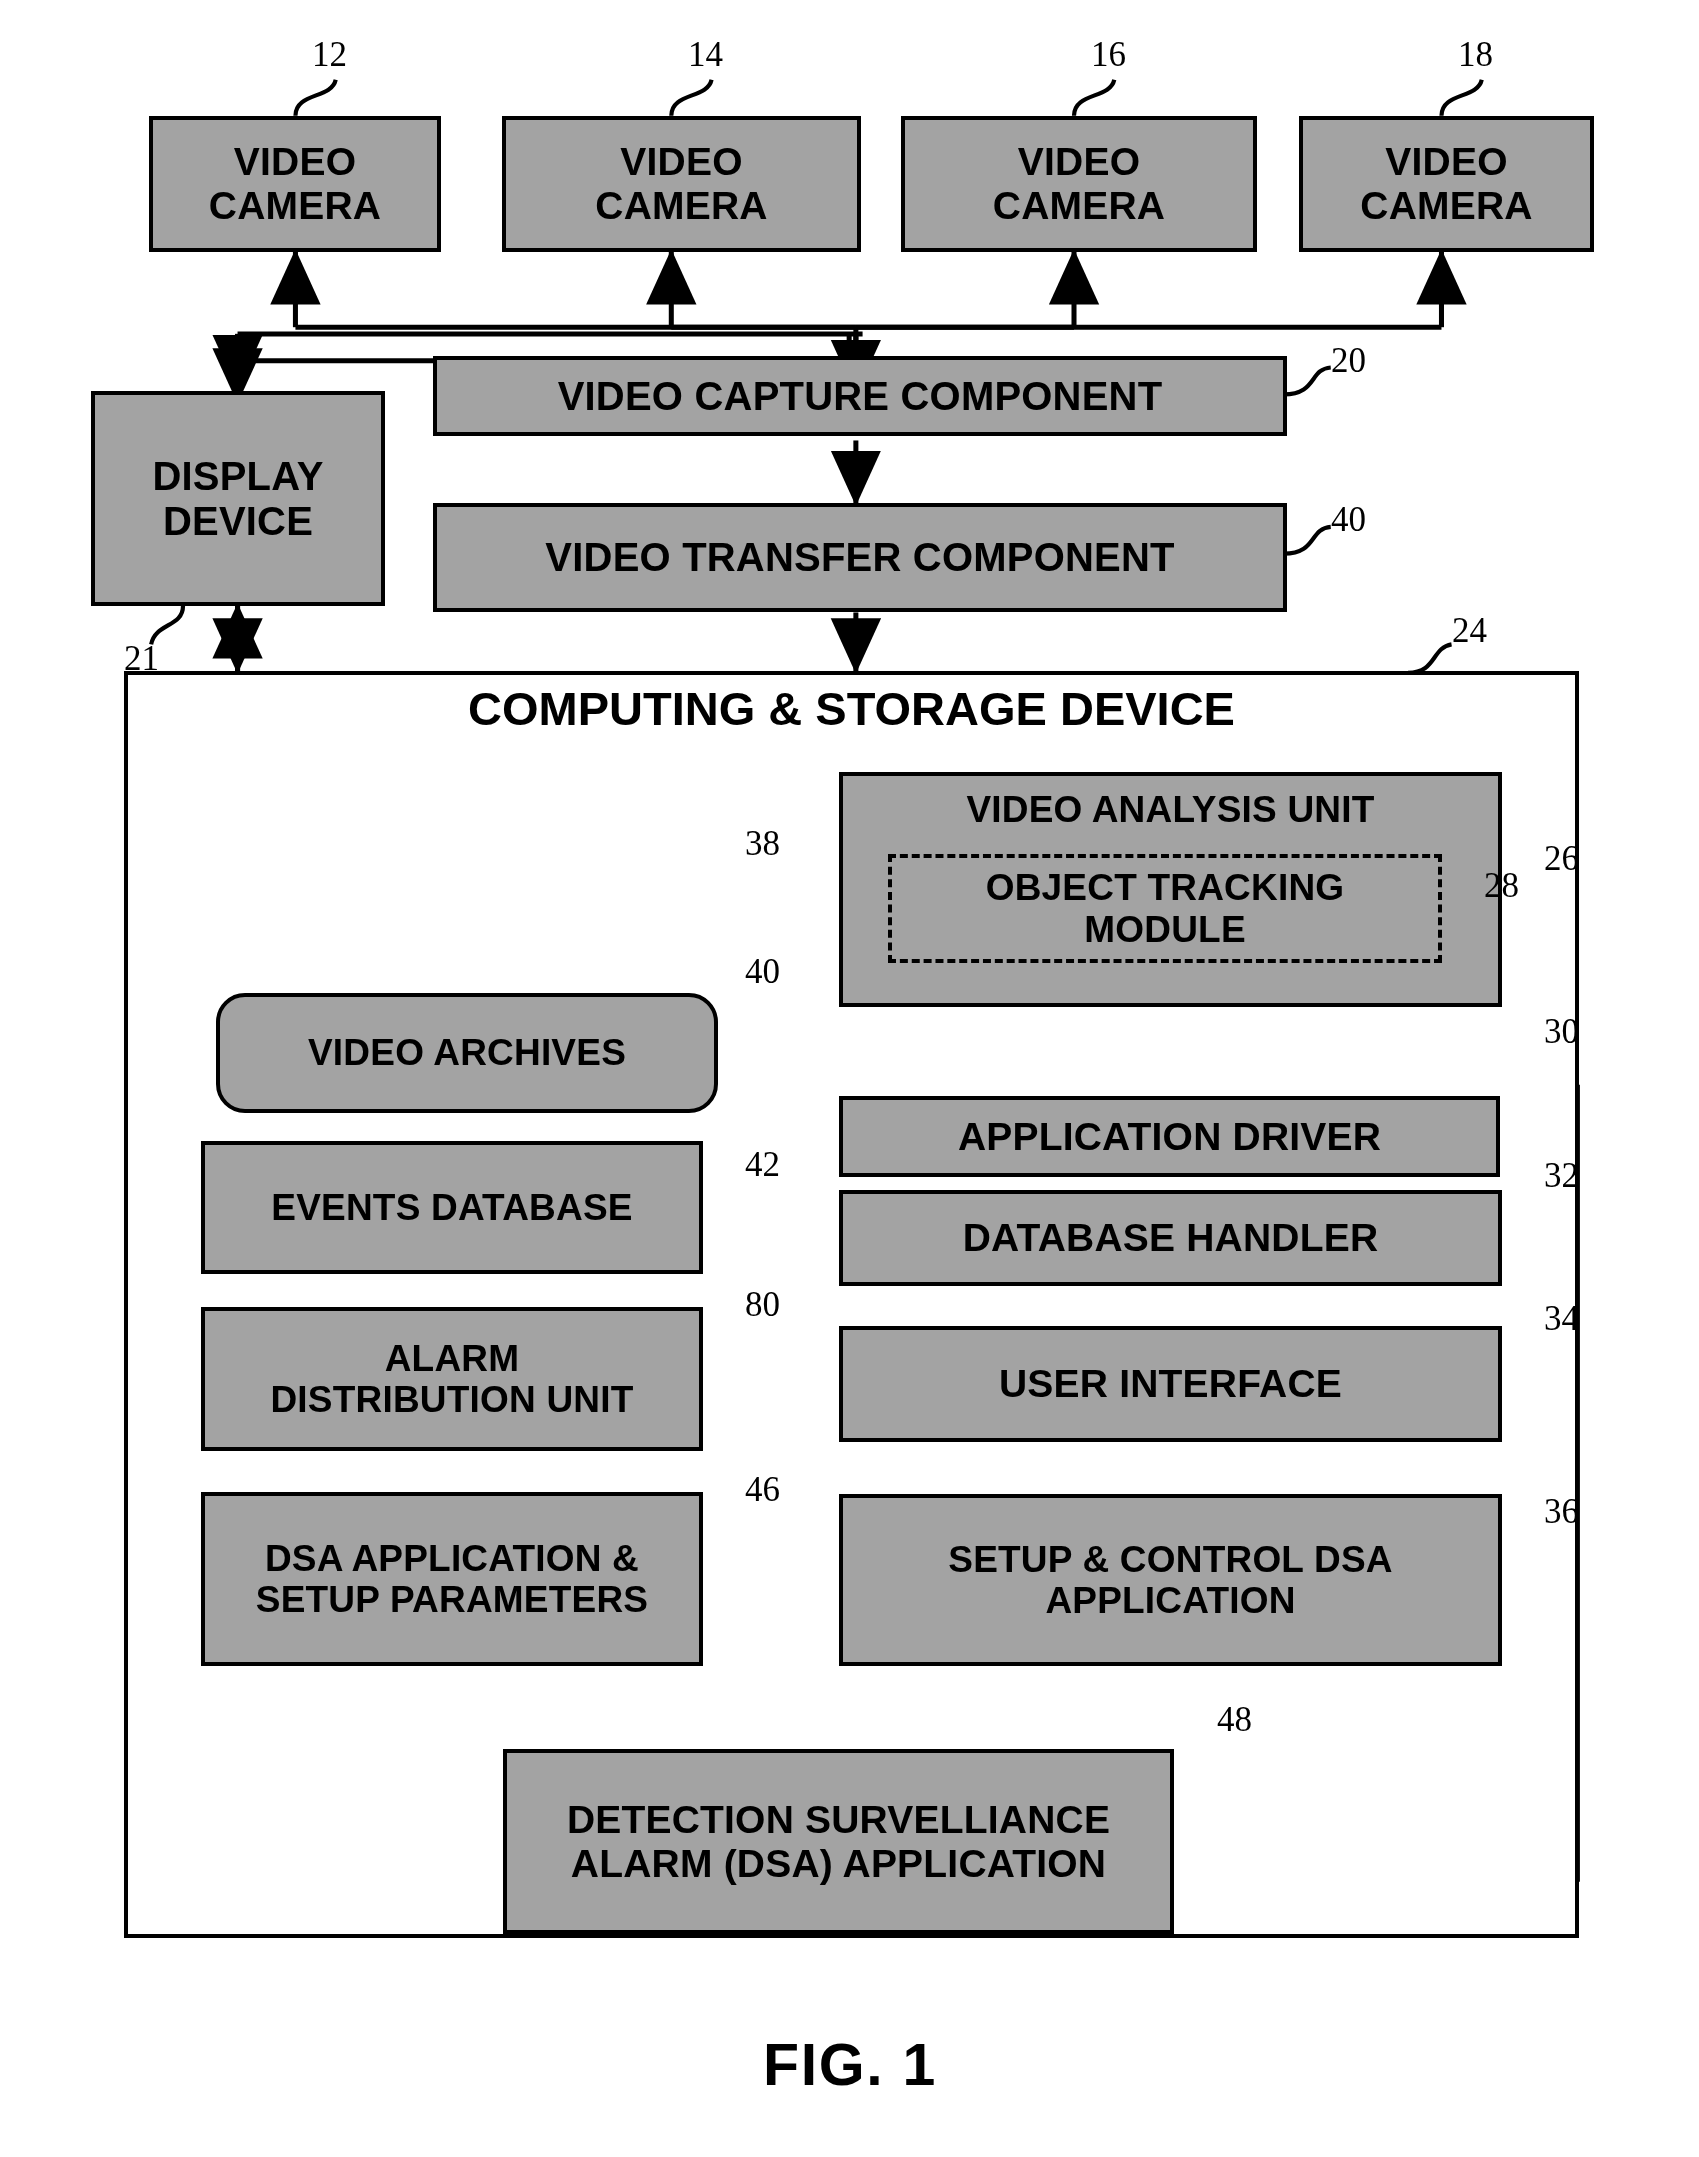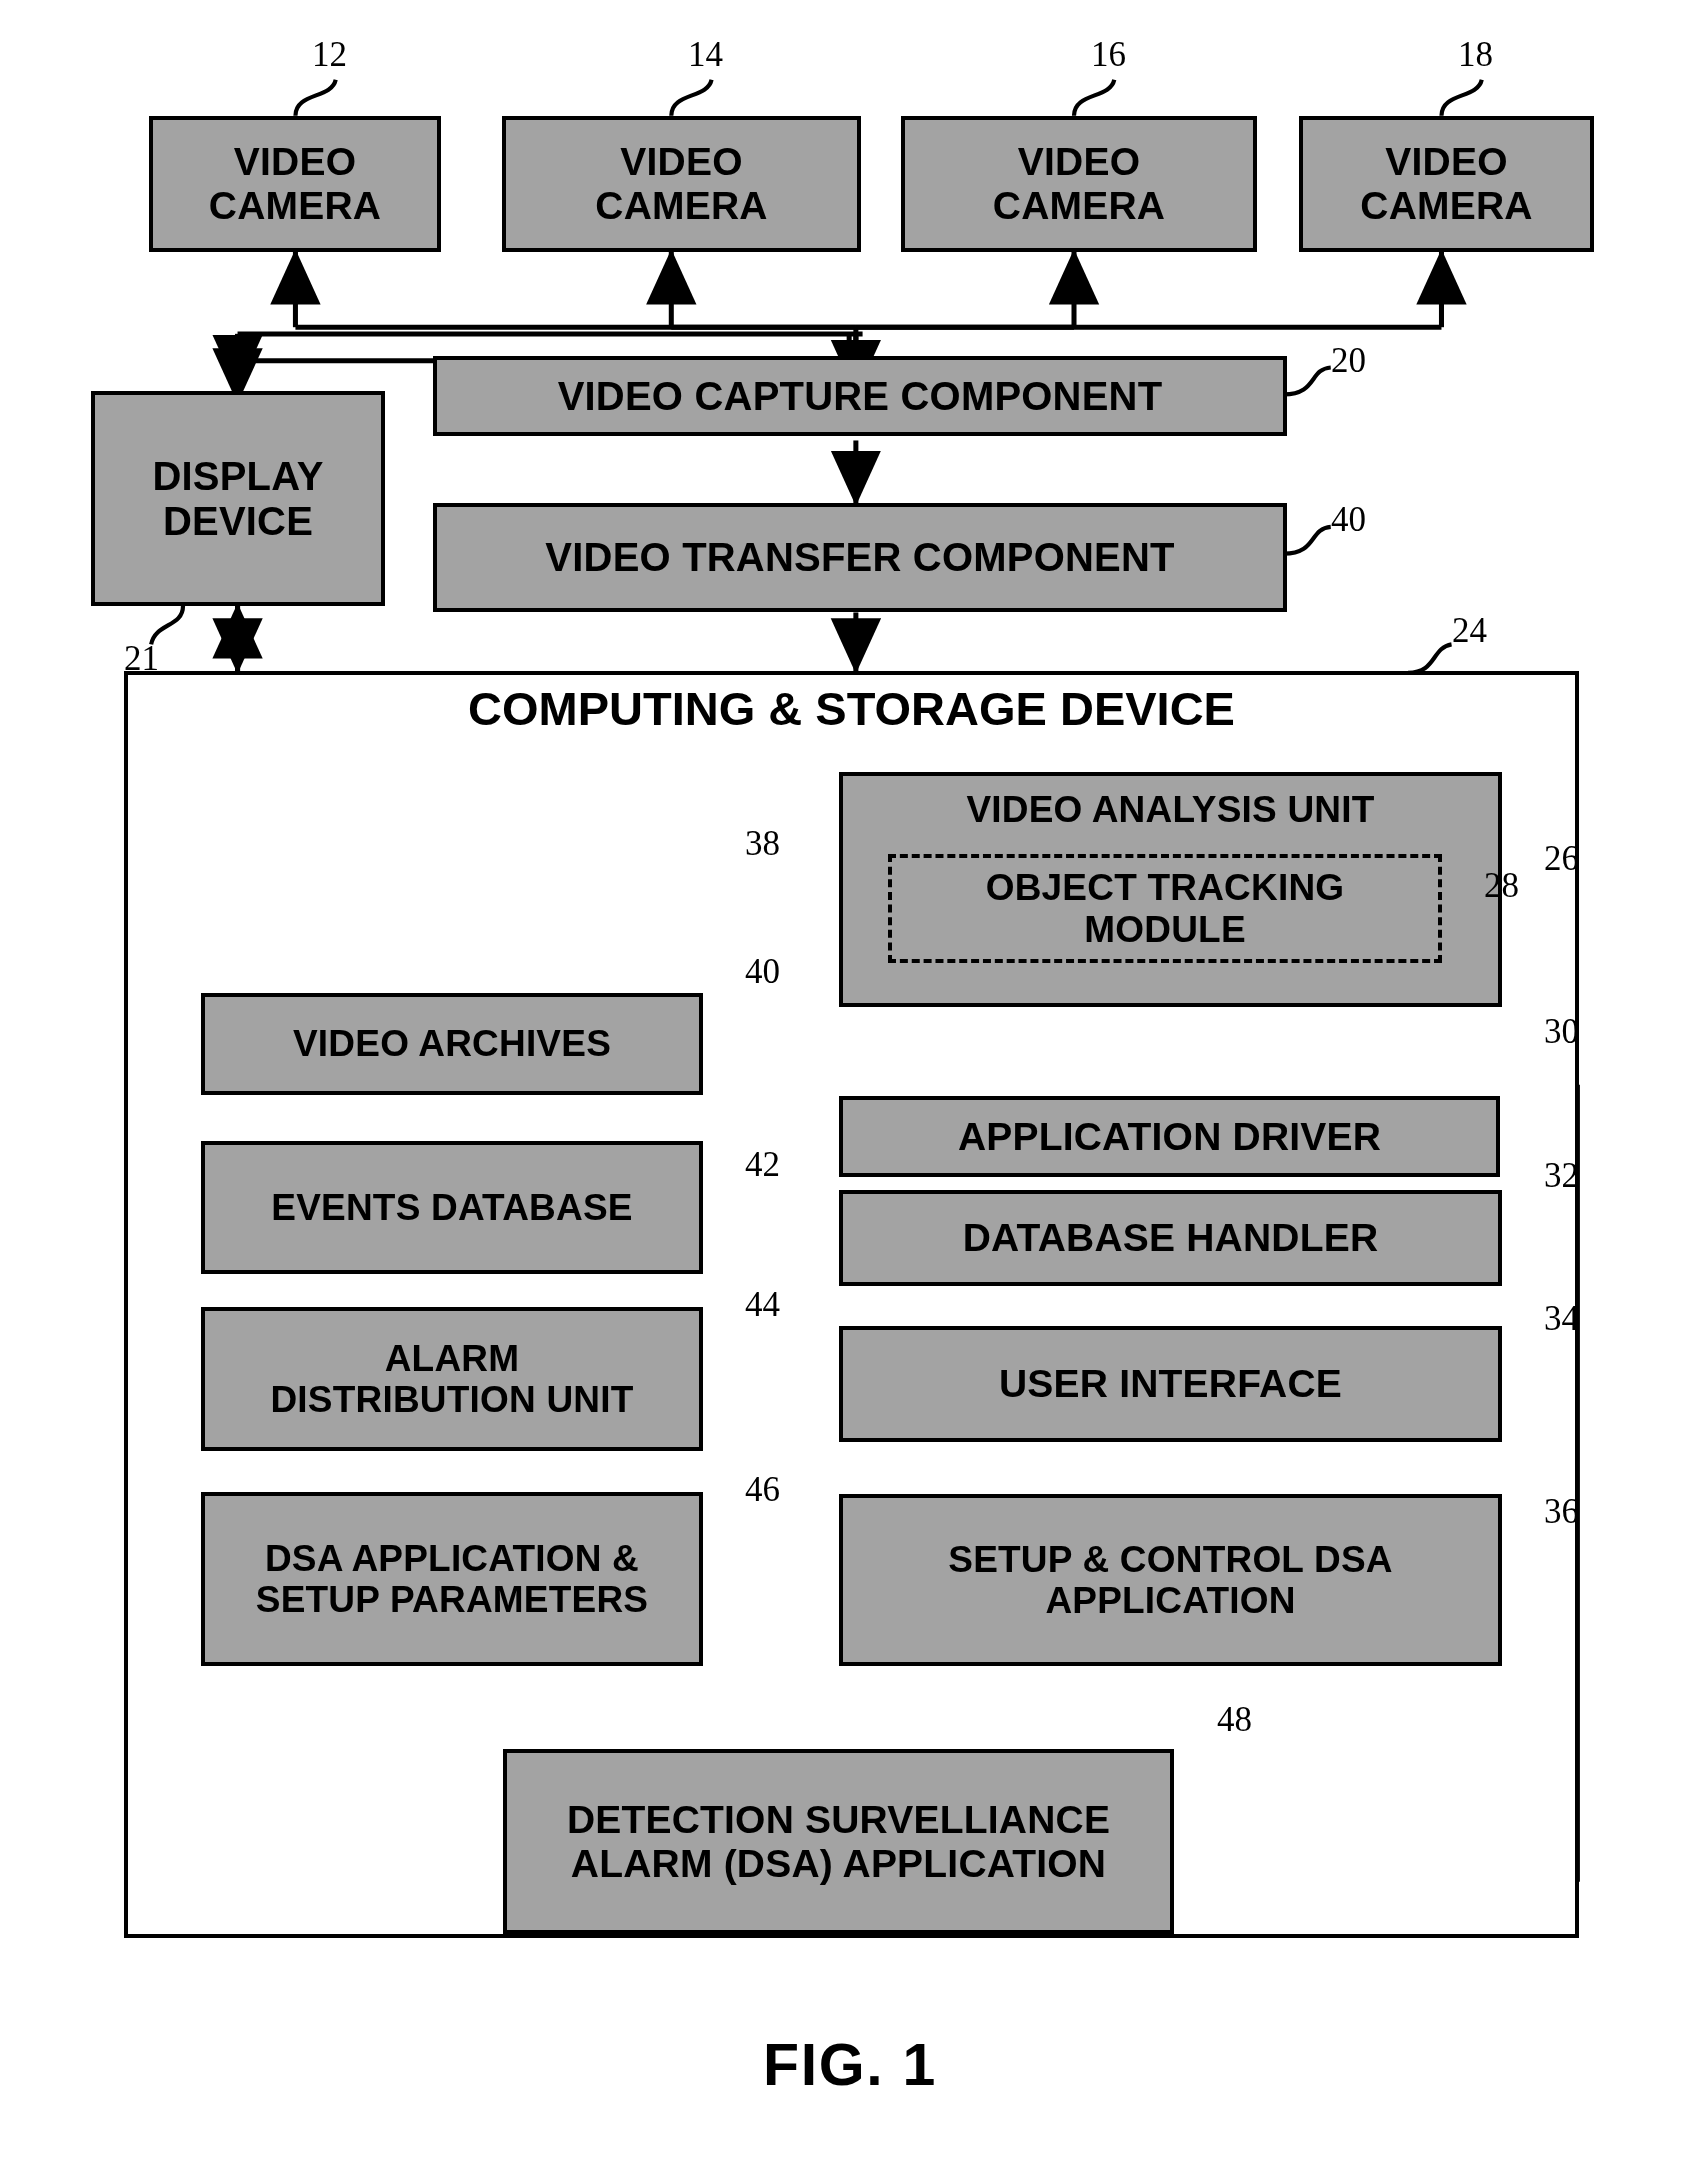--- a/index.html
+++ b/index.html
@@ -246,37 +246,37 @@
     <span class="lbl">VIDEO TRANSFER COMPONENT</span>
   </div>
   <div class="refnum" style="left:1331px; top:500px;">40</div>
 
   <div class="container-box" style="left:124px; top:671px; width:1455px; height:1267px;"></div>
   <div class="container-title" style="left:124px; top:681px; width:1455px; font-size:47px;">COMPUTING &amp; STORAGE DEVICE</div>
   <div class="refnum" style="left:1452px; top:611px;">24</div>
 
   <div class="refnum" style="left:745px; top:824px;">38</div>
 
-  <div class="box" style="left:201px; top:993px; width:502px; height:102px; font-size:37px;">
+  <div class="box" style="left:216px; top:993px; width:502px; height:120px; font-size:37px;border-radius:29px;">
     <span class="lbl">VIDEO ARCHIVES</span>
   </div>
   <div class="refnum" style="left:745px; top:952px;">40</div>
 
   <div class="box" style="left:201px; top:1141px; width:502px; height:133px; font-size:37px;align-items:center;">
     <span class="lbl">EVENTS DATABASE</span>
   </div>
   <div class="refnum" style="left:745px; top:1145px;">42</div>
 
   <div class="box" style="left:201px; top:1307px; width:502px; height:144px; font-size:37px;">
     <span class="lbl">
       <span>ALARM</span><br>
       <span>DISTRIBUTION UNIT</span>
     </span>
   </div>
-  <div class="refnum" style="left:745px; top:1285px;">44</div>
+  <div class="refnum" style="left:745px; top:1285px;">80</div>
 
   <div class="box" style="left:201px; top:1492px; width:502px; height:174px; font-size:37px;">
     <span class="lbl">
       <span>DSA APPLICATION &amp;</span><br>
       <span>SETUP PARAMETERS</span>
     </span>
   </div>
   <div class="refnum" style="left:745px; top:1470px;">46</div>
 
   <div class="box" style="left:839px; top:772px; width:663px; height:235px; font-size:37px; align-items:flex-start; padding-top:13.4px;">

